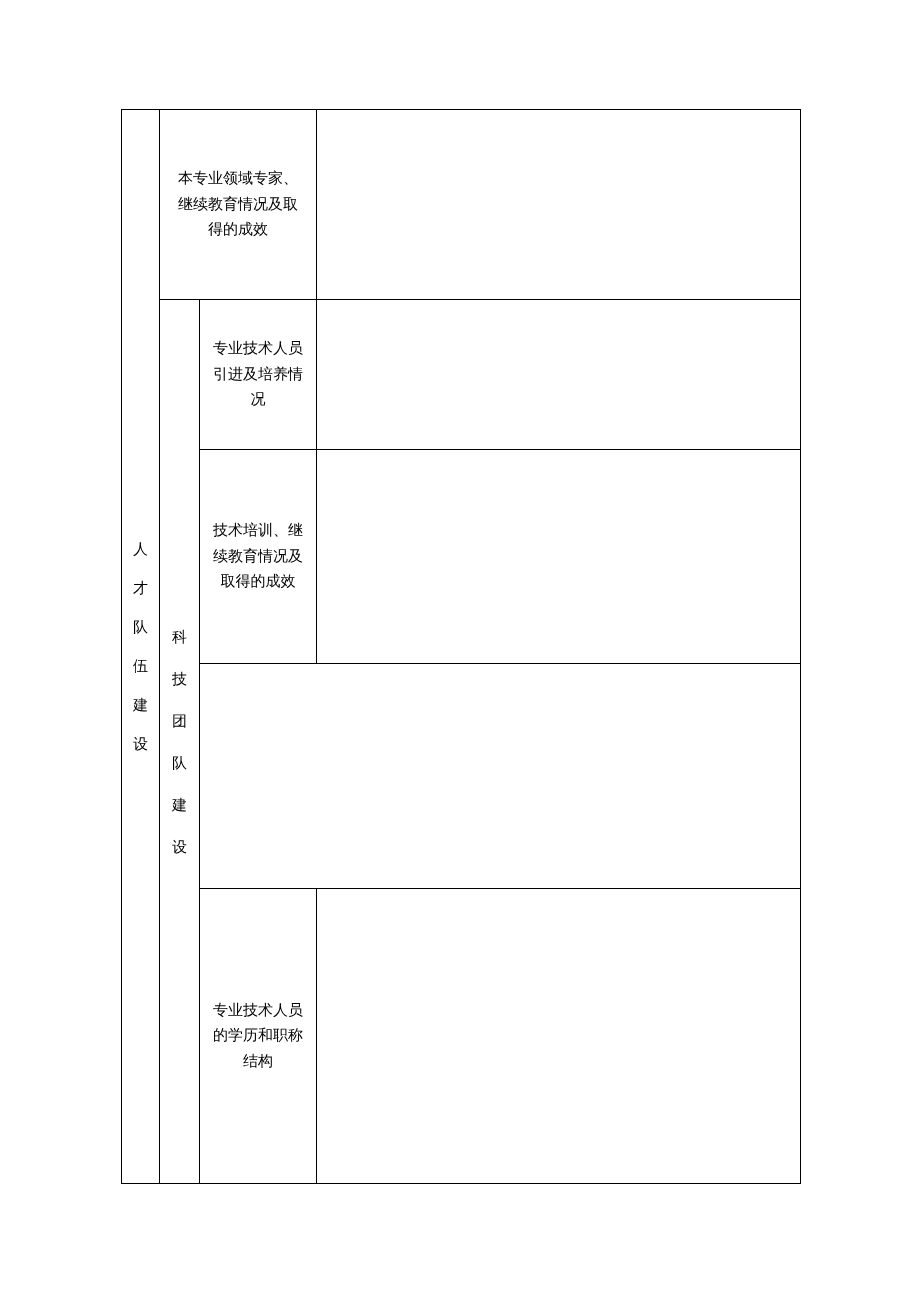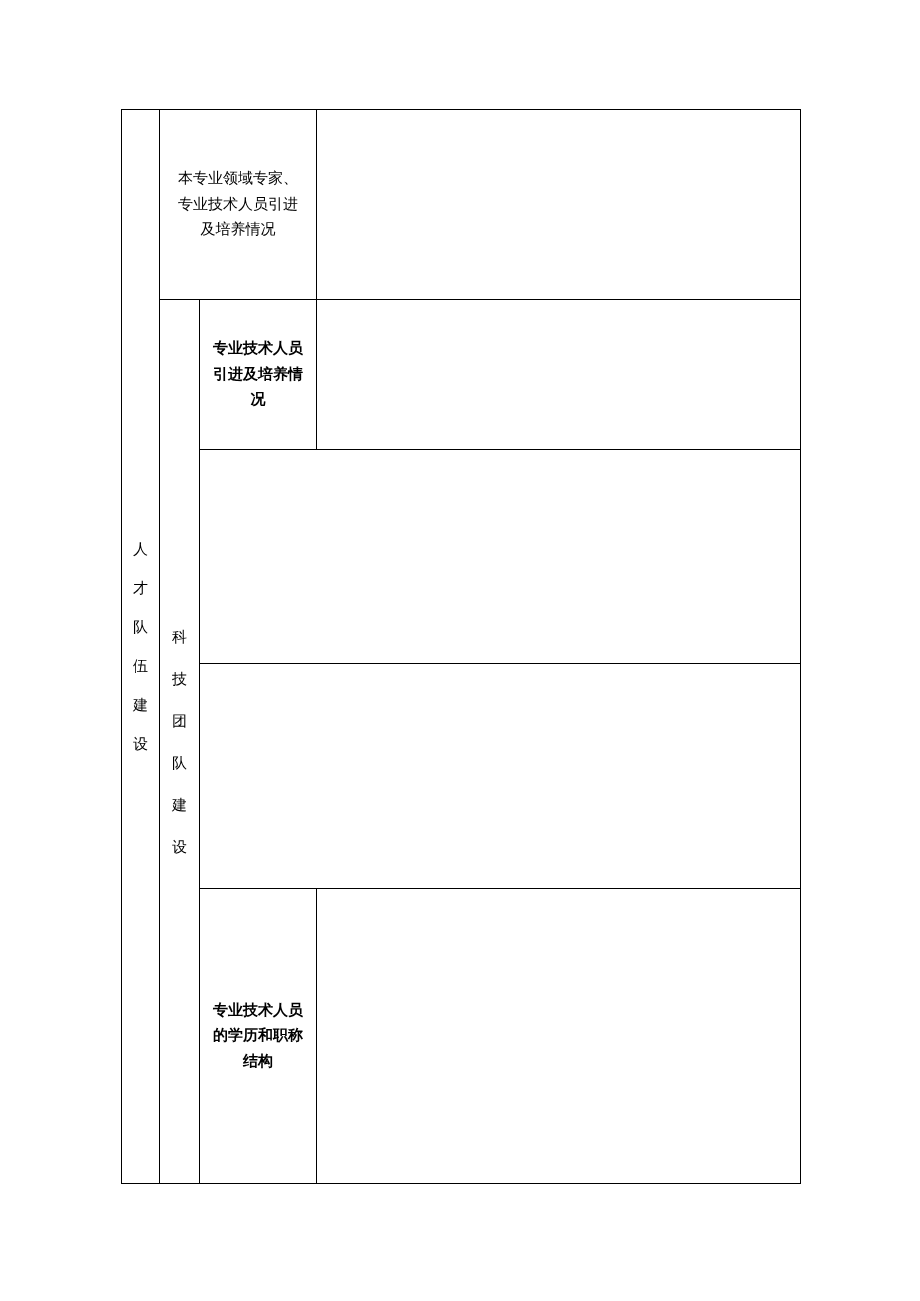--- a/index.html
+++ b/index.html
@@ -74,21 +74,20 @@
       line-height: 2.8;
     }
     .col-items {
       flex: 1;
       display: flex;
       flex-direction: column;
     }
     .item-row {
       display: flex;
       border-bottom: 1px solid #000;
-      font-weight: bold;
     }
     .item-row:last-child {
       border-bottom: none;
     }
     .item-row-1 {
       height: 150px;
     }
     .item-row-2 {
       height: 214px;
     }
@@ -120,38 +119,41 @@
 
 <div class="page">
   <div class="col-category">
     <div class="category-text">
       <span><div>人</div><div>才</div><div>队</div><div>伍</div><div>建</div><div>设</div></span>
     </div>
   </div>
   <div class="col-rest">
     <div class="row-top">
       <div class="row-top-label">
-        <div class="label-text">本专业领域专家、专业技术人员引进及培养情况</div>
+        <div class="label-text">本专业领域专家、继续教育情况及取得的成效</div>
       </div>
       <div class="row-top-value"></div>
     </div>
     <div class="row-bottom">
       <div class="col-subcategory">
         <div class="subcategory-text">
           <span><div>科</div><div>技</div><div>团</div><div>队</div><div>建</div><div>设</div></span>
         </div>
       </div>
       <div class="col-items">
         <div class="item-row item-row-1">
           <div class="item-label">
             <div class="label-text">专业技术人员引进及培养情况</div>
           </div>
           <div class="item-value"></div>
         </div>
         <div class="item-row item-row-2">
+          <div class="item-label">
+            <div class="label-text">技术培训、继续教育情况及取得的成效</div>
+          </div>
           <div class="item-value"></div>
         </div>
         <div class="item-row item-row-3">
           <div class="item-value"></div>
         </div>
         <div class="item-row item-row-4">
           <div class="item-label">
             <div class="label-text">专业技术人员的学历和职称结构</div>
           </div>
           <div class="item-value"></div>

